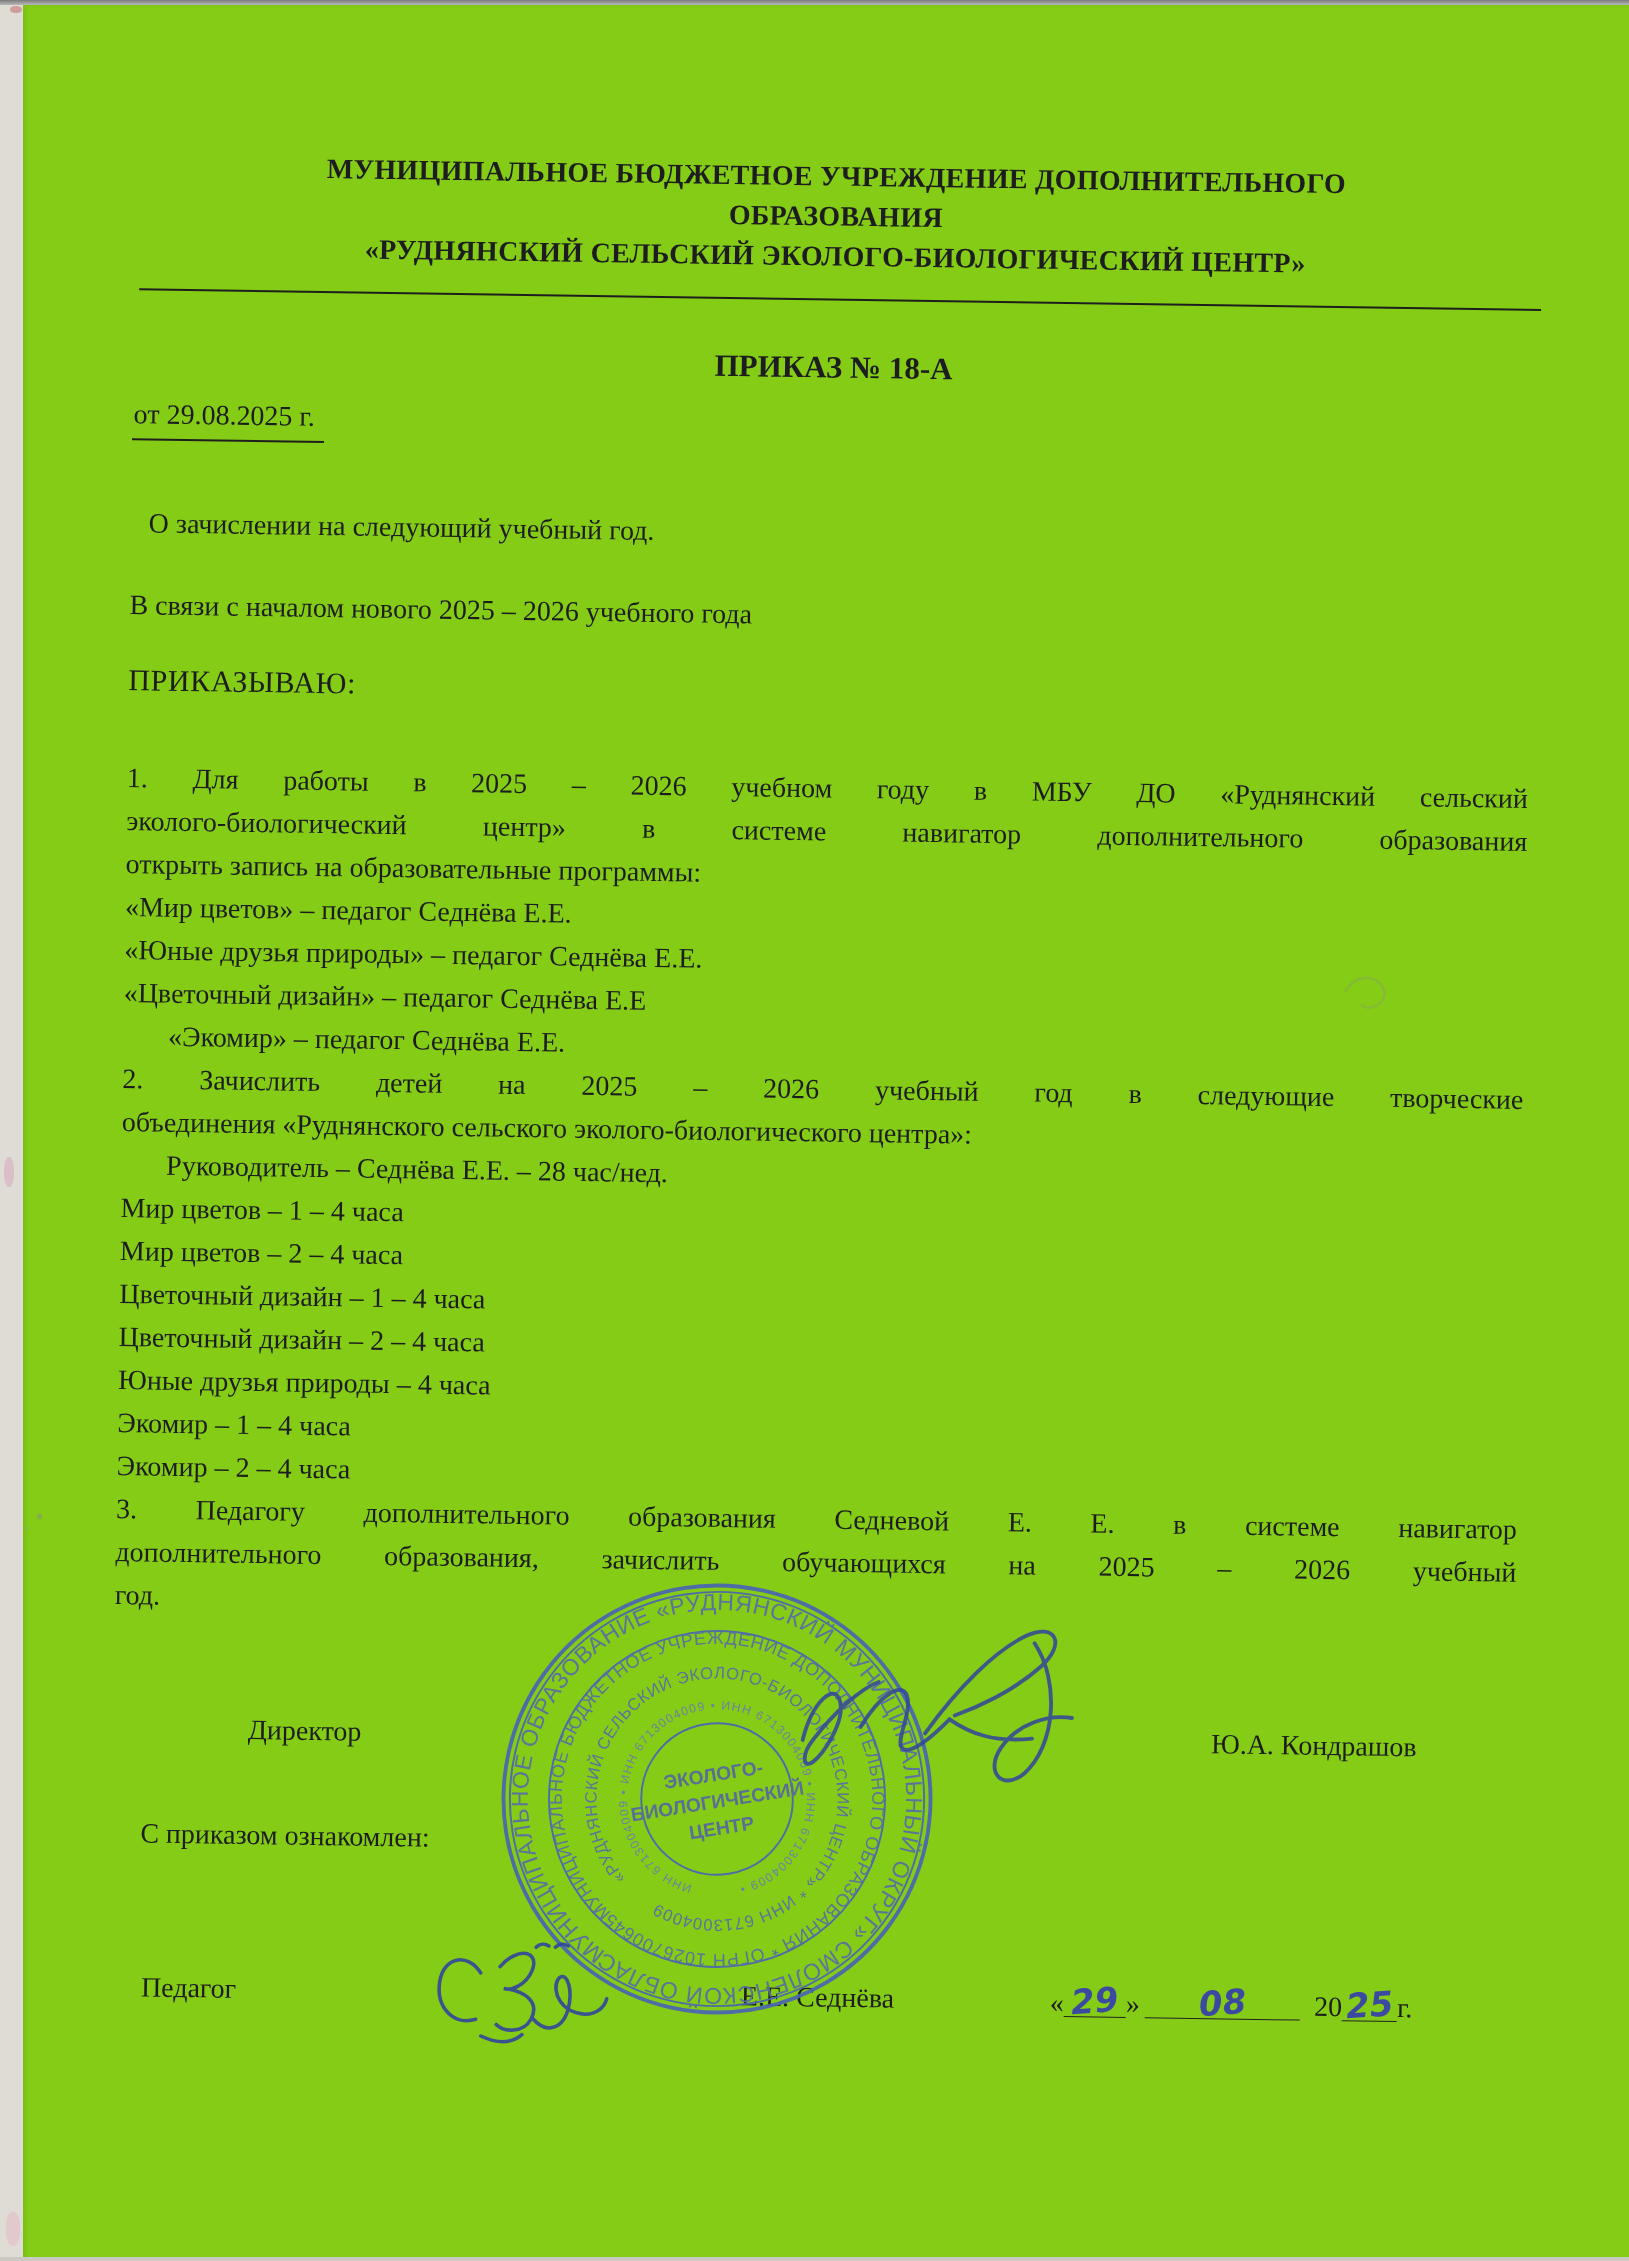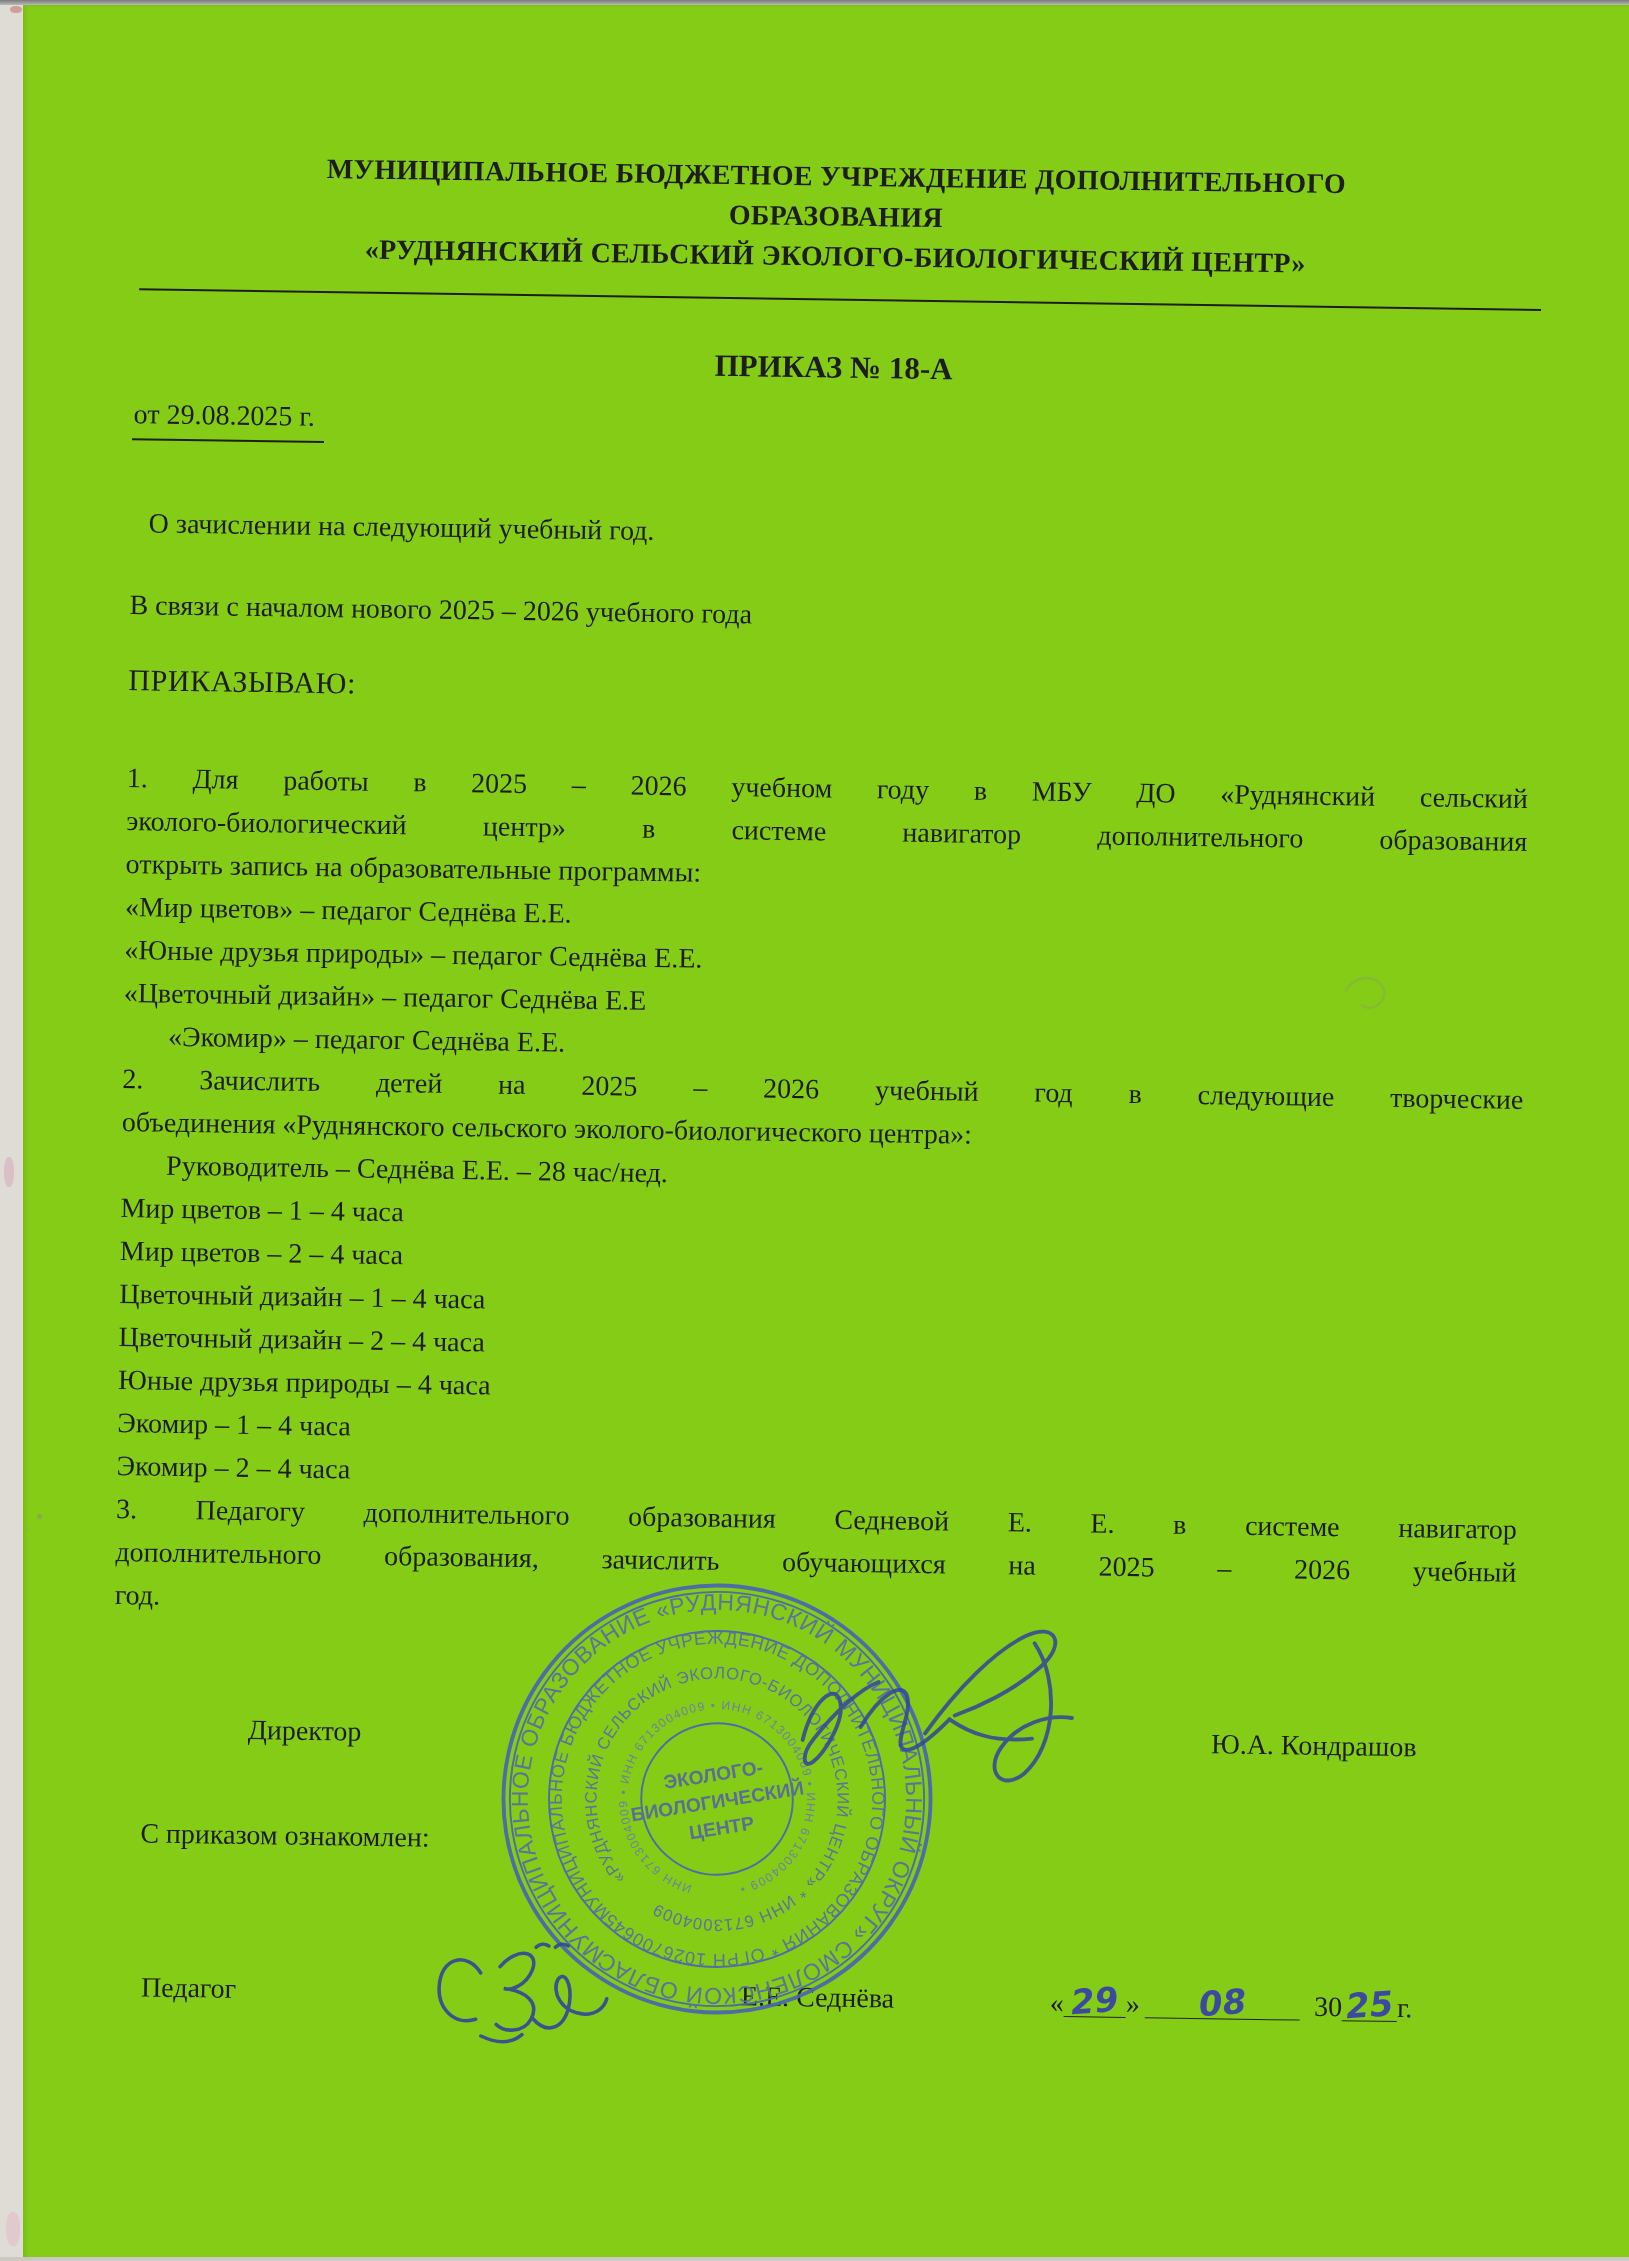--- a/index.html
+++ b/index.html
@@ -133,21 +133,21 @@
         <span class="dir">Директор</span>
         <span class="dirname">Ю.А. Кондрашов</span>
       </div>
 
       <div class="acq">С приказом ознакомлен:</div>
 
       <div class="bottom-row">
         <span class="ped">Педагог</span>
         <span class="tname">Е.Е. Седнёва</span>
         <span class="daterow">
-          <span>«</span><span class="dline day-line"><span class="hand">29</span></span><span>»</span><span class="dline month-line"><span class="hand">08</span></span>&nbsp;&nbsp;<span>30</span><span class="dline year-line"><span class="hand">25</span></span><span>г.</span>
+          <span>«</span><span class="dline day-line"><span class="hand">29</span></span><span>»</span><span class="dline month-line"><span class="hand">08</span></span>&nbsp;&nbsp;<span>20</span><span class="dline year-line"><span class="hand">25</span></span><span>г.</span>
         </span>
       </div>
 
     </div>
 
     <svg class="stamp" viewBox="0 0 680 680">
       <g fill="none" stroke="#4a66b2">
         <circle cx="340" cy="340" r="333" stroke-width="6"></circle>
         <circle cx="340" cy="340" r="323" stroke-width="3"></circle>
         <circle cx="340" cy="340" r="262" stroke-width="3"></circle>

